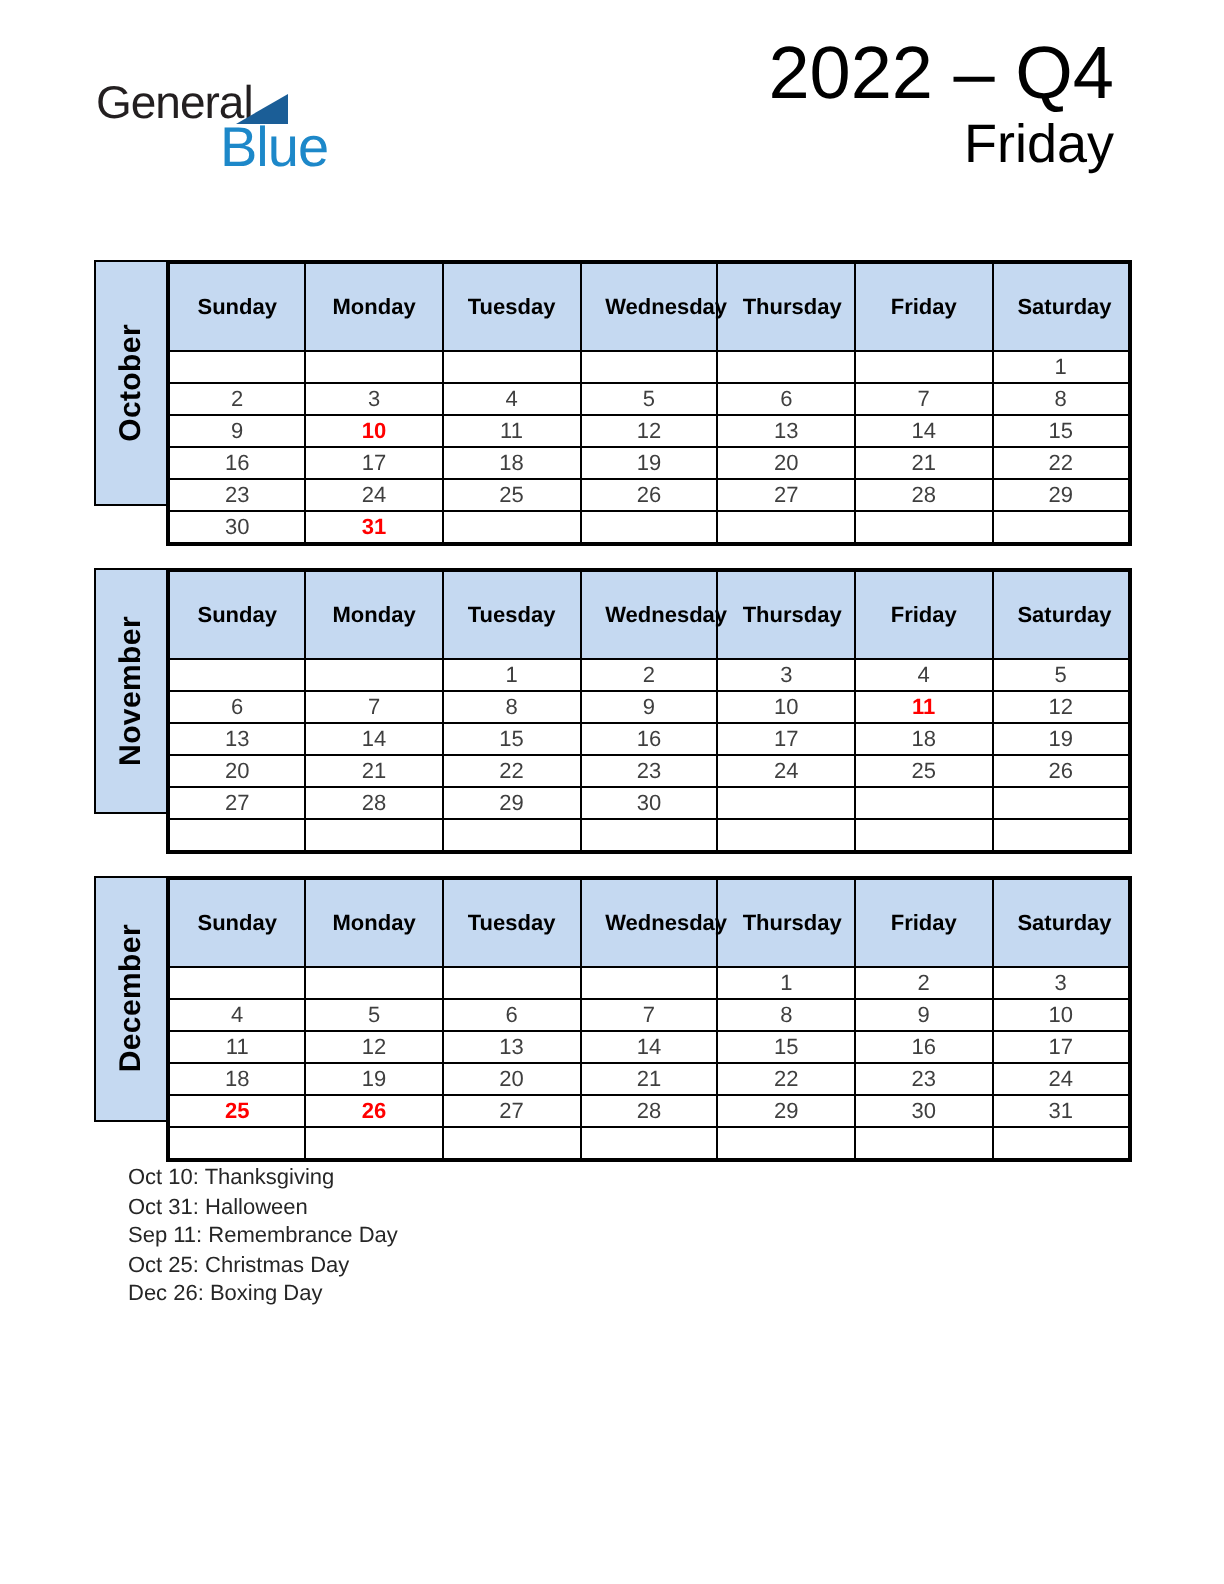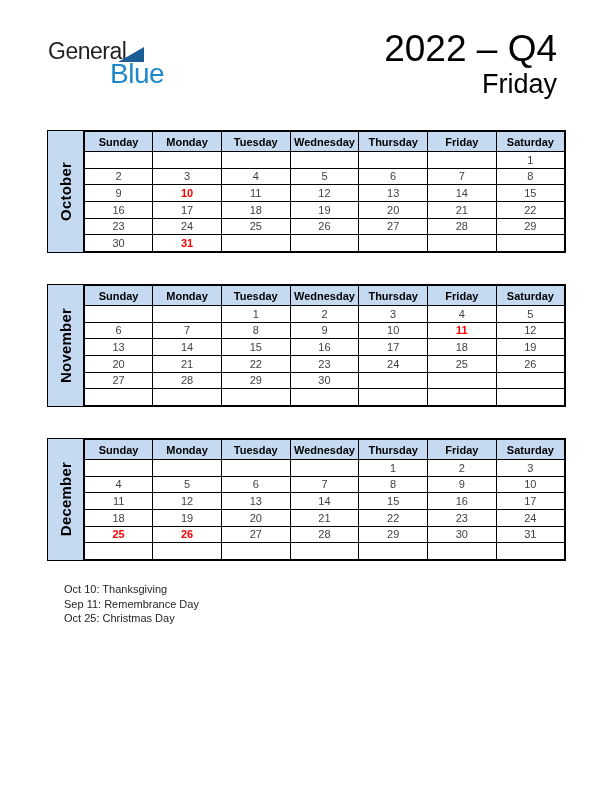--- a/index.html
+++ b/index.html
@@ -50,21 +50,21 @@
     font-size: 28px;
     font-weight: 400;
     letter-spacing: -0.5px;
     color: var(--logo-blue, #1D88C9);
     line-height: 1;
   }
 
   
   .title-block {
     position: absolute;
-    top: 30px;
+    top: 18px;
     right: 55px;
     text-align: right;
     color: #000;
   }
   .quarter-title {
     font-size: 37px;
     line-height: 1.05;
     white-space: nowrap;
   }
   .country-subtitle {
@@ -113,21 +113,21 @@
     border: 2px solid #000;
   }
   table.cal th {
     height: 19px;
     background: var(--header-bg, #C5D9F1);
     border: 1px solid #000;
     font-size: 11px;
     font-weight: bold;
     color: #000;
     text-align: center;
-    padding: 0;
+    padding: 12px;
   }
   table.cal td {
     height: 15px;
     border: 1px solid #000;
     font-size: 11px;
     color: var(--day-number, #3F3F3F);
     text-align: center;
     padding: 0;
     overflow: hidden;
   }
@@ -386,17 +386,19 @@
               <td></td>
             </tr>
           </tbody>
       </table>
     </div>
 
   </div>
 
   <div class="holiday-notes">
       <div>Oct 10: Thanksgiving</div>
+      <div>Oct 31: Halloween</div>
       <div>Sep 11: Remembrance Day</div>
       <div>Oct 25: Christmas Day</div>
+      <div>Dec 26: Boxing Day</div>
     </div>
 
 </div>
 
 </body></html>

